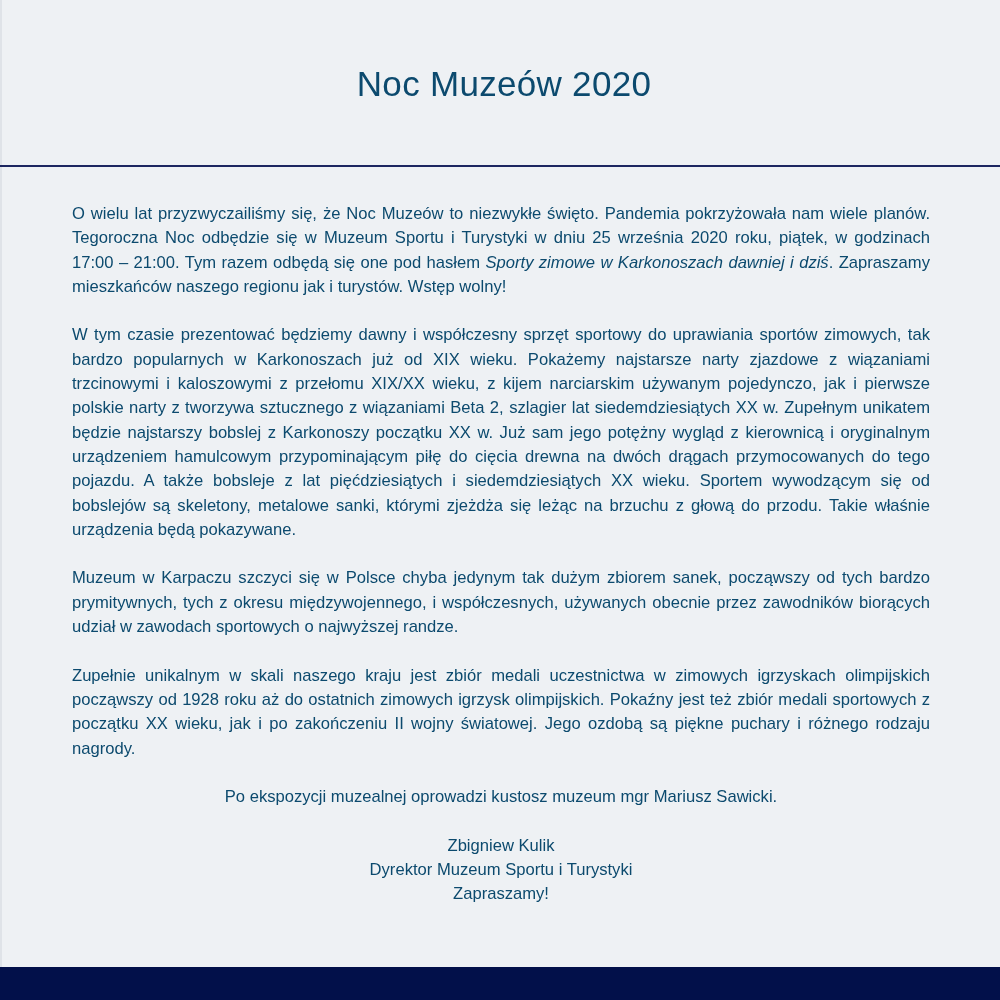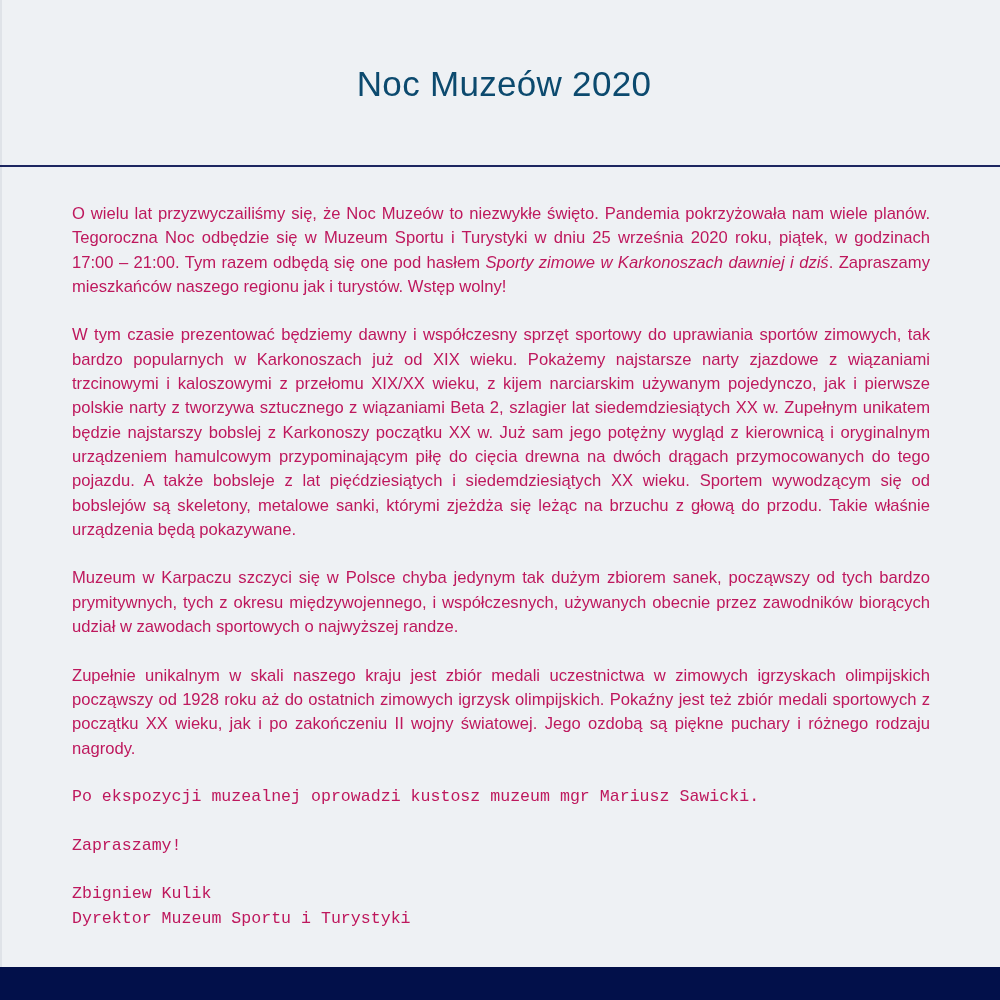--- a/index.html
+++ b/index.html
@@ -10,24 +10,24 @@
     font-family: "Liberation Sans", "DejaVu Sans", sans-serif;
     color: #1f1f24;
   }
   .left-edge { position: absolute; left: 0; top: 0; width: 2px; height: 967px; background: #dfe3e8; }
   .header { position: absolute; top: 62px; left: 4px; width: 1000px; text-align: center; color: #0c4a6e; }
   .title { font-size: 35px; line-height: 44px; letter-spacing: 0.3px; margin: 0; font-weight: normal; }
   .subtitle { font-size: 24px; line-height: 34px; margin-top: 8px; font-weight: normal; }
   .divider { position: absolute; top: 165px; left: 0; width: 1000px; height: 2px; background: #1c2660; }
   .content {
     position: absolute; top: 202px; left: 72px; width: 858px;
-    font-size: 16.6px; line-height: 24.3px; color: #be185d;
+    font-size: 16.6px; line-height: 24.3px; color: #0c4a6e;
   }
   .content p { margin: 0 0 24.3px 0; text-align: justify; }
-  .content p.left { text-align: left; font-family: Liberation Mono, monospace; }
+  .content p.left { text-align: center; }
   .content p.nomargin { margin-bottom: 0; }
   .content em { font-style: italic; }
   .footer-bar { position: absolute; left: 0; top: 967px; width: 1000px; height: 33px; background: #02104a; }
 </style>
 </head>
 <body>
 
 <div class="left-edge"></div>
 
 <div class="header">
@@ -35,20 +35,20 @@
 </div>
 
 <div class="divider"></div>
 
 <div class="content">
   <p><span>O wielu lat przyzwyczailiśmy się, że Noc Muzeów to niezwykłe święto. Pandemia pokrzyżowała nam wiele planów. Tegoroczna Noc odbędzie się w Muzeum Sportu i Turystyki w dniu 25 września 2020 roku, piątek, w godzinach 17:00 – 21:00. Tym razem odbędą się one pod hasłem </span><em>Sporty zimowe w Karkonoszach dawniej i dziś</em><span>. Zapraszamy mieszkańców naszego regionu jak i turystów. Wstęp wolny!</span></p>
   <p>W tym czasie prezentować będziemy dawny i współczesny sprzęt sportowy do uprawiania sportów zimowych, tak bardzo popularnych w Karkonoszach już od XIX wieku. Pokażemy najstarsze narty zjazdowe z wiązaniami trzcinowymi i kaloszowymi z przełomu XIX/XX wieku, z kijem narciarskim używanym pojedynczo, jak i pierwsze polskie narty z tworzywa sztucznego z wiązaniami Beta 2, szlagier lat siedemdziesiątych XX w. Zupełnym unikatem będzie  najstarszy bobslej z Karkonoszy początku XX w. Już sam jego potężny wygląd z kierownicą i oryginalnym urządzeniem hamulcowym przypominającym piłę do cięcia drewna na dwóch drągach przymocowanych do tego pojazdu. A także bobsleje z lat pięćdziesiątych i siedemdziesiątych XX wieku. Sportem wywodzącym się od bobslejów są skeletony, metalowe sanki, którymi zjeżdża się leżąc na brzuchu z głową do przodu. Takie właśnie urządzenia będą pokazywane.</p>
   <p>Muzeum w Karpaczu szczyci się w Polsce chyba jedynym tak dużym zbiorem sanek, począwszy od tych bardzo prymitywnych, tych z okresu międzywojennego, i współczesnych, używanych obecnie przez zawodników biorących udział w zawodach sportowych o najwyższej randze.</p>
   <p>Zupełnie unikalnym w skali naszego kraju jest zbiór medali uczestnictwa w zimowych igrzyskach olimpijskich począwszy od 1928 roku aż do ostatnich zimowych igrzysk olimpijskich. Pokaźny jest też zbiór medali sportowych z początku XX wieku, jak i po zakończeniu II wojny światowej. Jego ozdobą są piękne puchary i różnego rodzaju nagrody.</p>
   <p class="left">Po ekspozycji muzealnej oprowadzi kustosz muzeum mgr Mariusz Sawicki.</p>
-  <p class="left">Zapraszamy!</p>
   <p class="left nomargin">
     <span>Zbigniew Kulik</span><br>
     <span>Dyrektor Muzeum Sportu i Turystyki</span>
   </p>
+  <p class="left">Zapraszamy!</p>
 </div>
 
 <div class="footer-bar"></div>
 
 </body></html>

